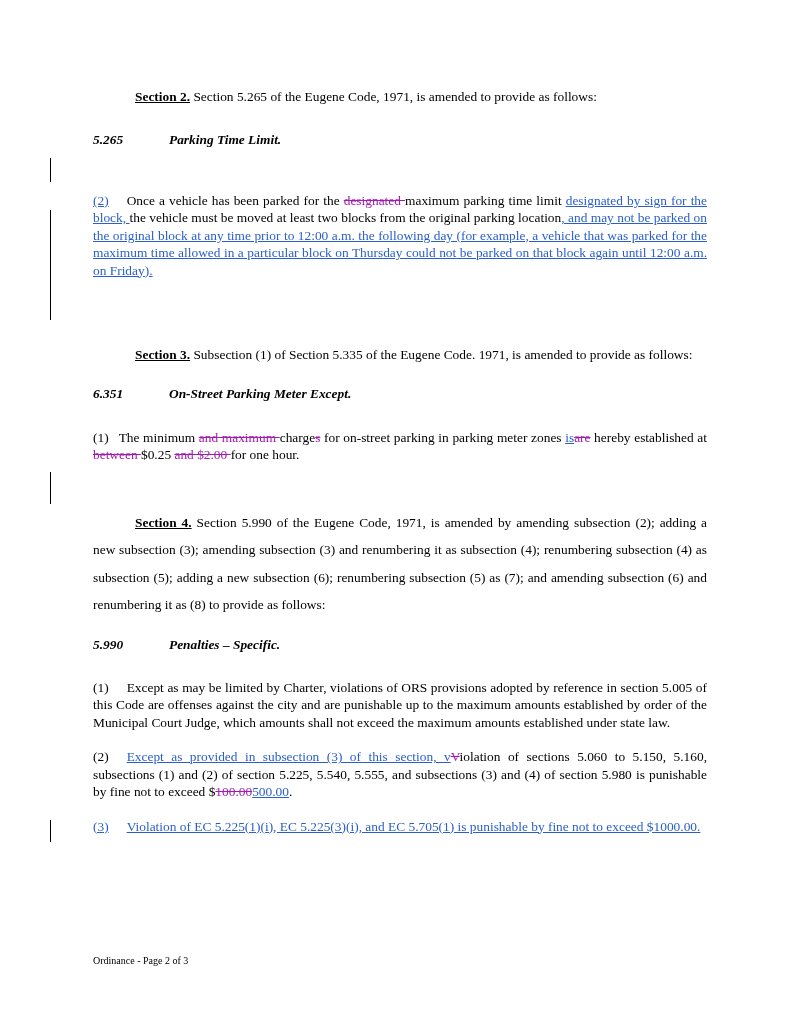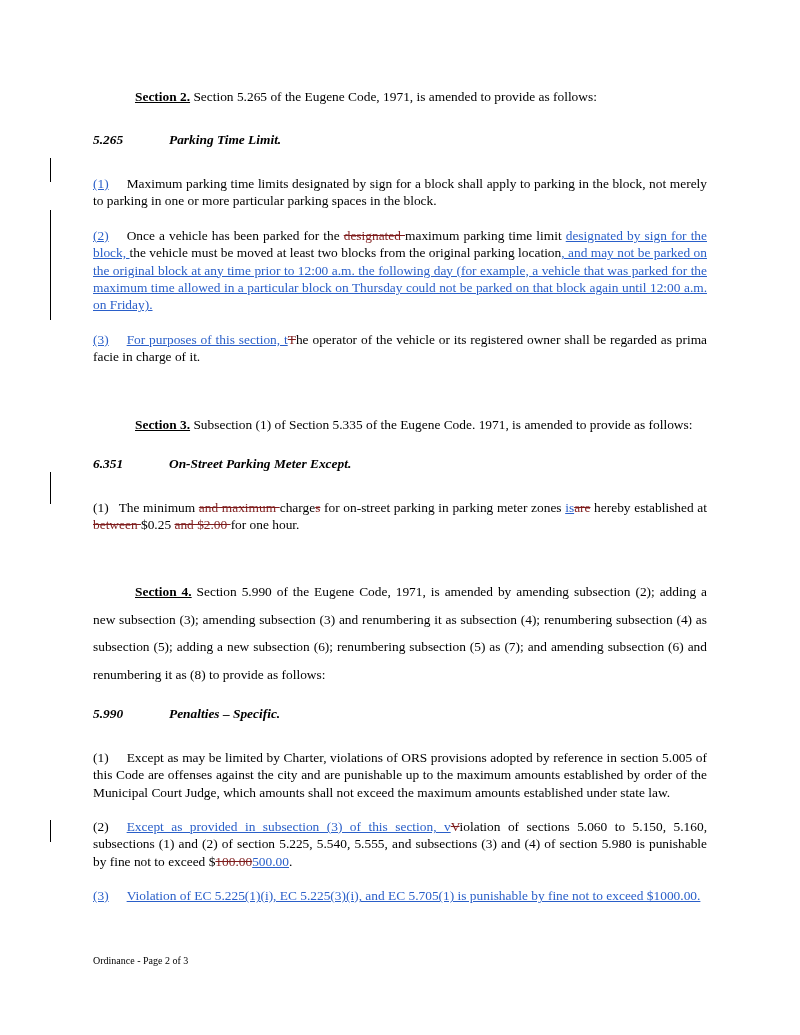--- a/index.html
+++ b/index.html
@@ -37,21 +37,21 @@
   .gap-md { height: 17px; }
   .gap-lg { height: 26px; }
   .gap-xl { height: 34px; }
   .bold { font-weight: bold; }
   .u { text-decoration: underline; }
   .ins {
     color: #2a5fc9;
     text-decoration: underline;
   }
   .del {
-    color: #7f1d1d;
+    color: #a21caf;
     text-decoration: line-through;
   }
   .heading-row {
     font-weight: bold;
     font-size: 13.4px;
     color: #000;
     font-style: italic;
   }
   .heading-num {
     display: inline-block;
@@ -92,35 +92,29 @@
     </p>
 
     <div class="gap-lg"></div>
 
     <p class="heading-row">
       <span class="heading-num">5.265</span><span>Parking Time Limit.</span>
     </p>
 
     <div class="gap-lg"></div>
 
-    <p>
-      <span class="ins">(1)</span><span class="tab"></span><span>Maximum parking time limits designated by sign for a block shall apply to parking in the block, not merely to parking in one or more particular parking spaces in the block.</span>
-    </p>
 
     <div class="gap-md"></div>
 
     <p>
       <span class="ins">(2)</span><span class="tab"></span><span>Once a vehicle has been parked for the </span><span class="del">designated </span><span>maximum parking time limit </span><span class="ins">designated by sign for the block, </span><span>the vehicle must be moved at least two blocks from the original parking location</span><span class="ins">, and may not be parked on the original block at any time prior to 12:00 a.m. the following day (for example, a vehicle that was parked for the maximum time allowed in a particular block on Thursday could not be parked on that block again until 12:00 a.m. on Friday).</span>
     </p>
 
     <div class="gap-md"></div>
 
-    <p>
-      <span class="ins">(3)</span><span class="tab"></span><span class="ins">For purposes of this section, t</span><span class="del">T</span><span>he operator of the vehicle or its registered owner shall be regarded as prima facie in charge of it.</span>
-    </p>
 
     <div class="gap-xl"></div>
     <div class="gap-sm"></div>
 
     <p class="indent-first spaced">
       <span class="bold u">Section 3.</span><span>  Subsection (1) of Section 5.335 of the Eugene Code. 1971, is amended to provide as follows:</span>
     </p>
 
     <div class="gap-md"></div>
 

